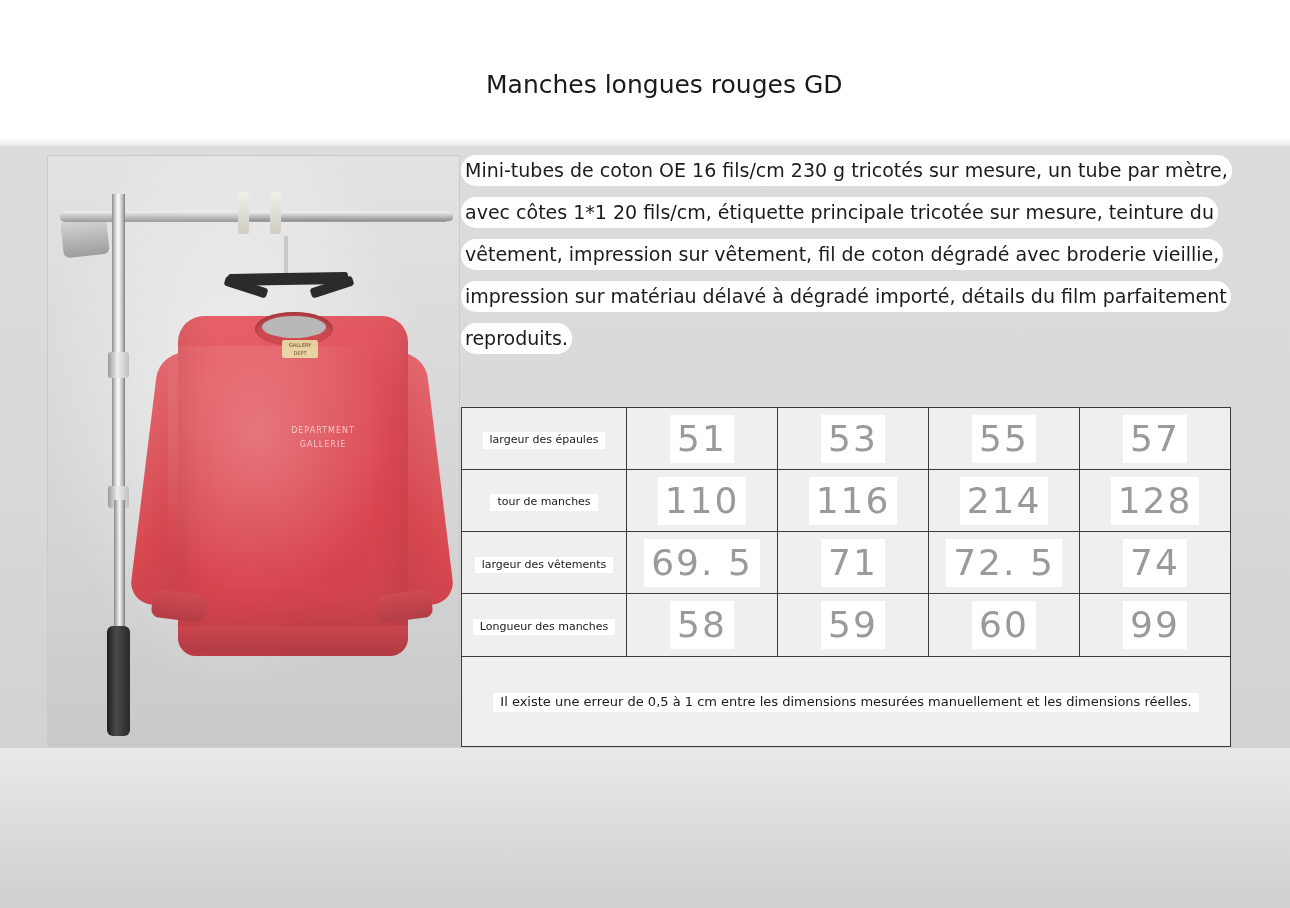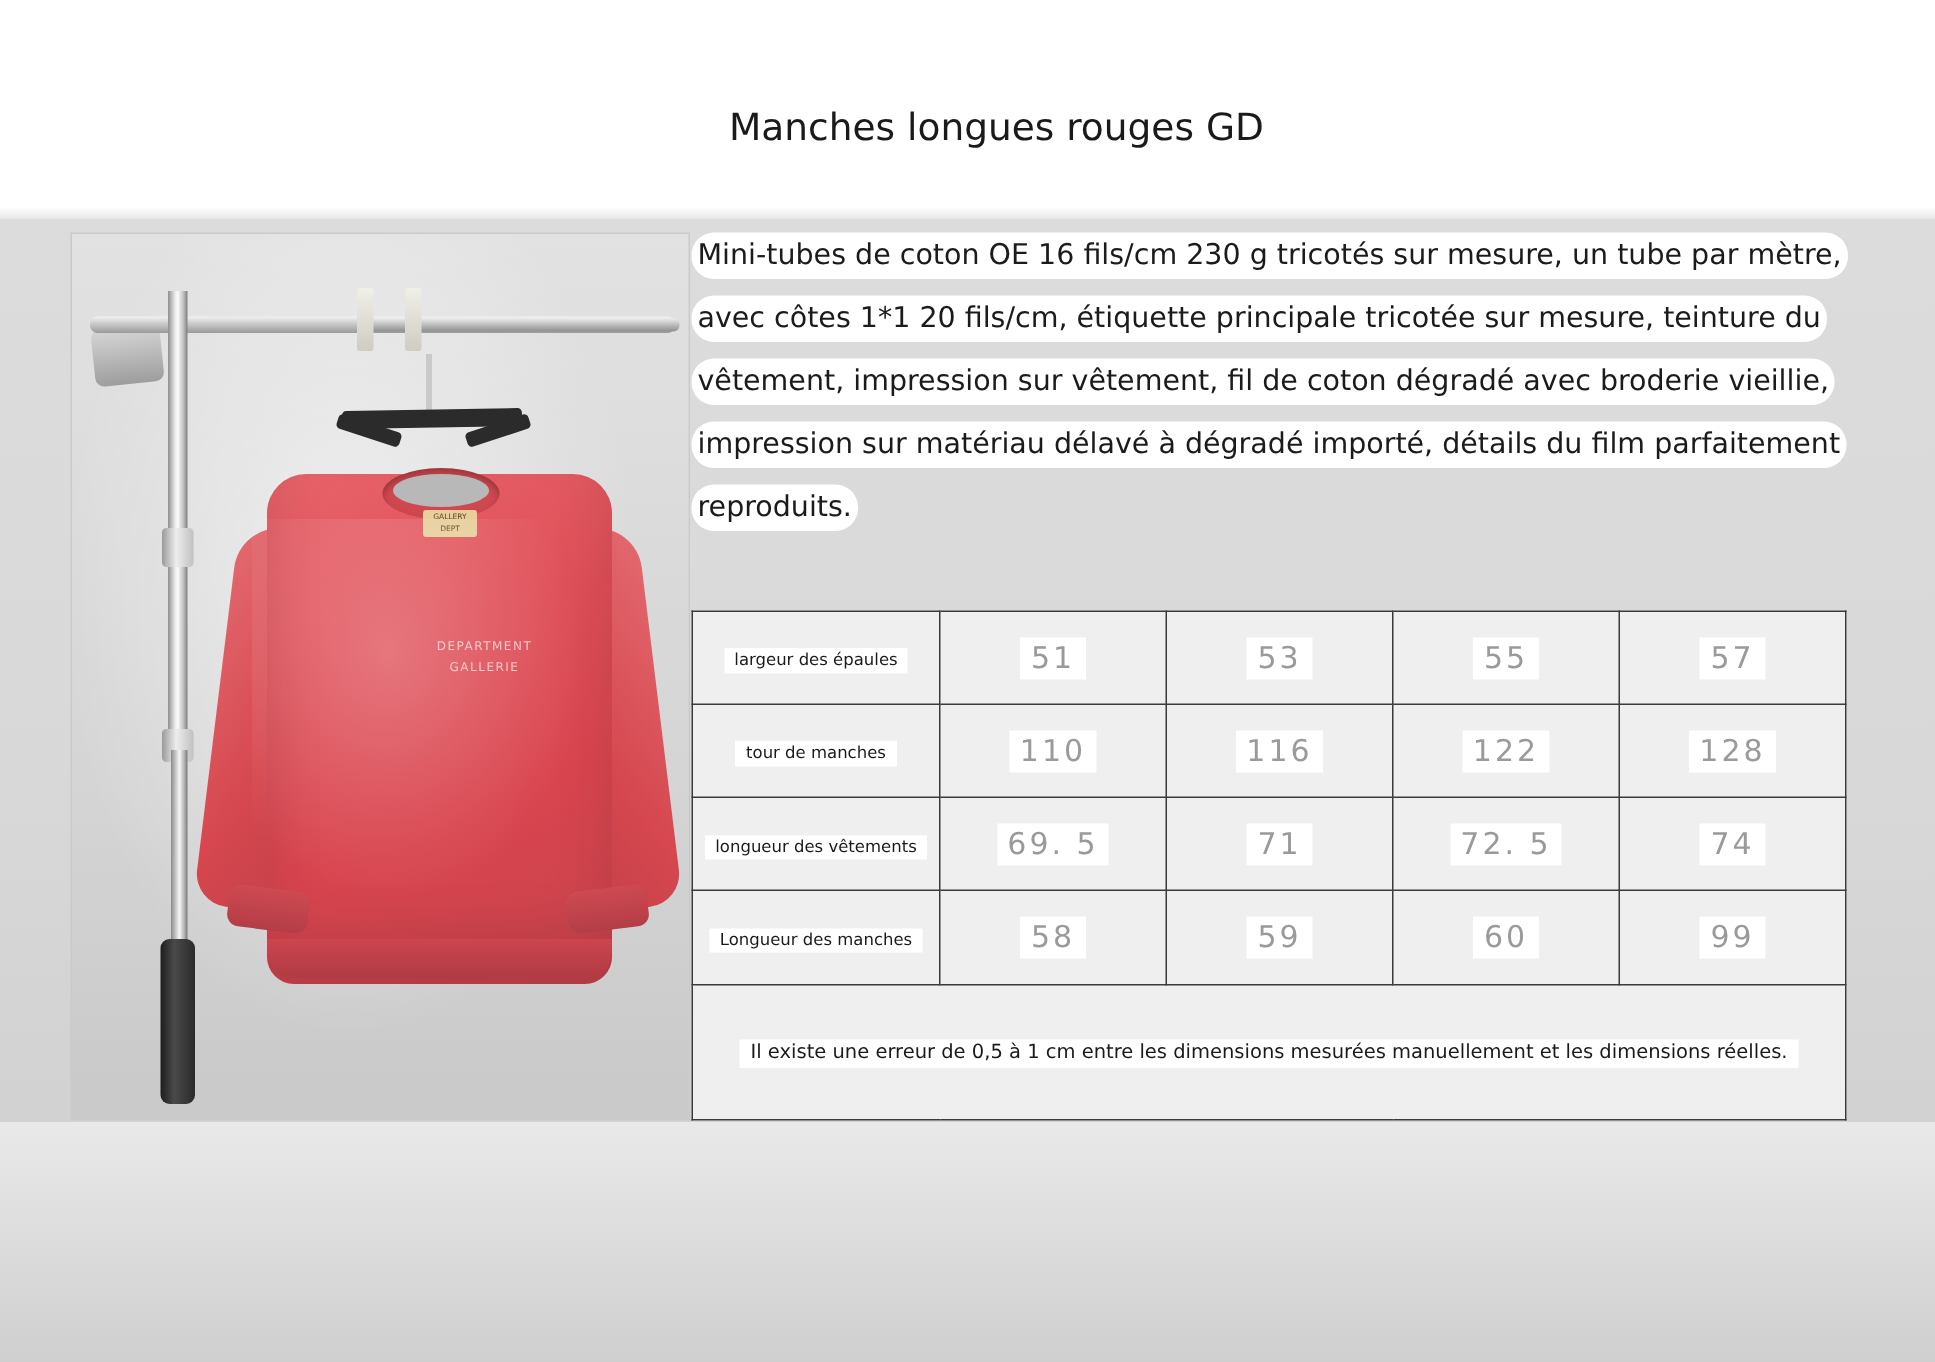--- a/index.html
+++ b/index.html
@@ -382,21 +382,21 @@
   .hdr-size .cellbox {
     font-size: 30px;
     font-weight: bold;
     color: #111111;
   }
   .row-label .cellbox {
     font-size: 11px;
     color: #1a1a1a;
   }
   .row-val .cellbox {
-    font-size: 20px;
+    font-size: 36px;
     color: #9a9a9a;
     letter-spacing: 2px;
   }
   .cellbox {
     display: inline-block;
     background: #ffffff;
     padding: 1px 7px 2px 7px;
     line-height: 1.25;
     white-space: nowrap;
   }
@@ -479,26 +479,26 @@
       <td class="row-val"><span class="cellbox">51</span></td>
       <td class="row-val"><span class="cellbox">53</span></td>
       <td class="row-val"><span class="cellbox">55</span></td>
       <td class="row-val"><span class="cellbox">57</span></td>
     </tr>
 
     <tr class="body-row">
       <td class="row-label"><span class="cellbox">tour de manches</span></td>
       <td class="row-val"><span class="cellbox">110</span></td>
       <td class="row-val"><span class="cellbox">116</span></td>
-      <td class="row-val"><span class="cellbox">122</span></td>
+      <td class="row-val"><span class="cellbox">214</span></td>
       <td class="row-val"><span class="cellbox">128</span></td>
     </tr>
 
     <tr class="body-row">
-      <td class="row-label"><span class="cellbox">longueur des vêtements</span></td>
+      <td class="row-label"><span class="cellbox">largeur des vêtements</span></td>
       <td class="row-val"><span class="cellbox">69. 5</span></td>
       <td class="row-val"><span class="cellbox">71</span></td>
       <td class="row-val"><span class="cellbox">72. 5</span></td>
       <td class="row-val"><span class="cellbox">74</span></td>
     </tr>
 
     <tr class="body-row">
       <td class="row-label"><span class="cellbox">Longueur des manches</span></td>
       <td class="row-val"><span class="cellbox">58</span></td>
       <td class="row-val"><span class="cellbox">59</span></td>

